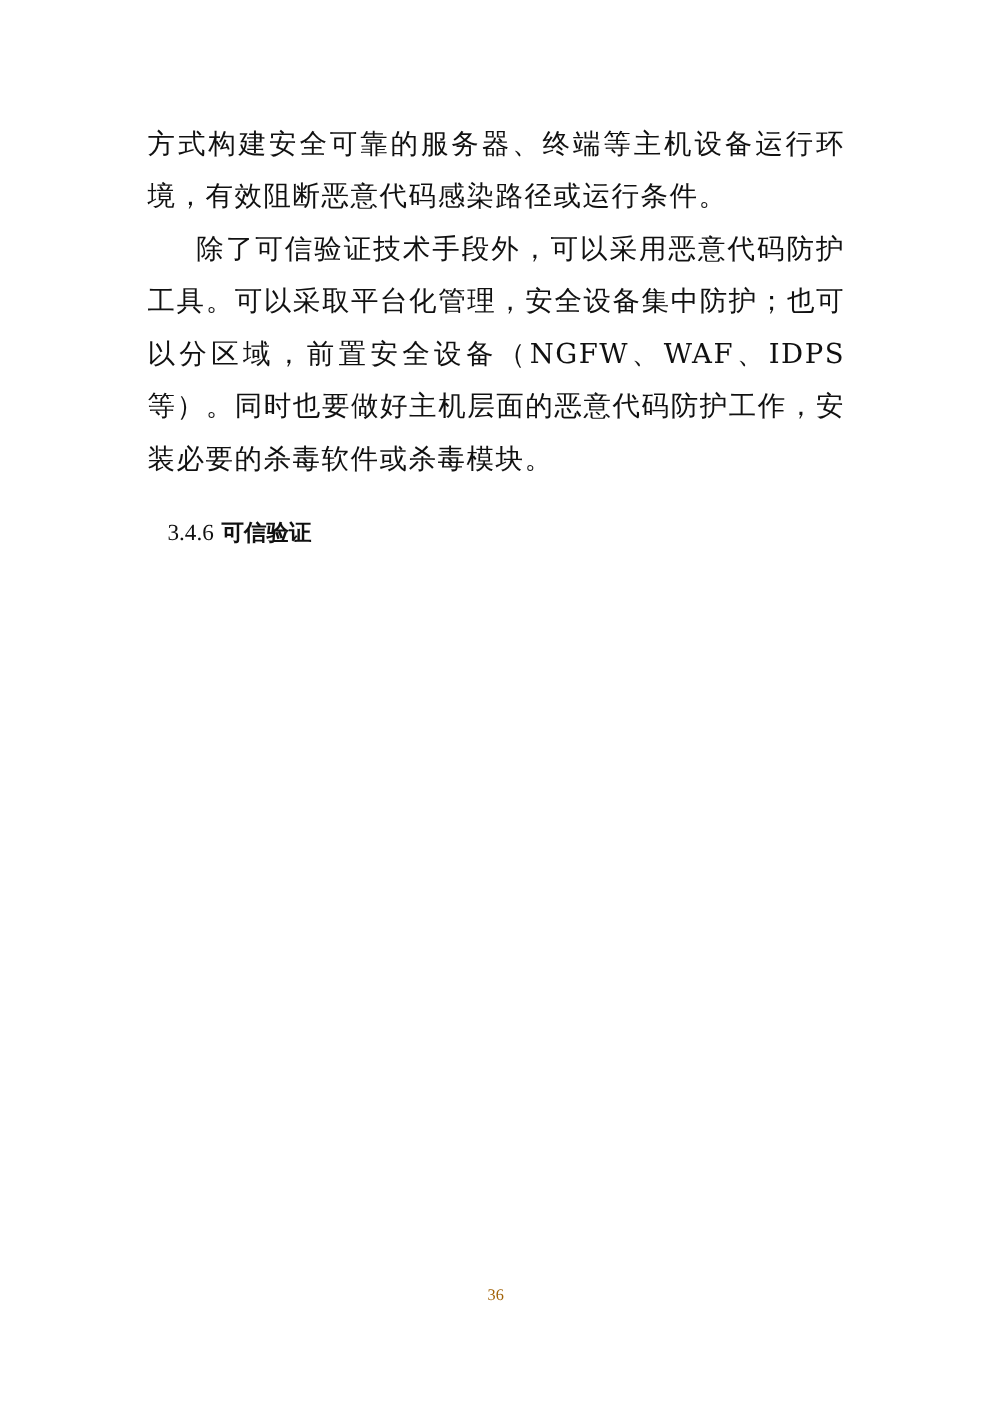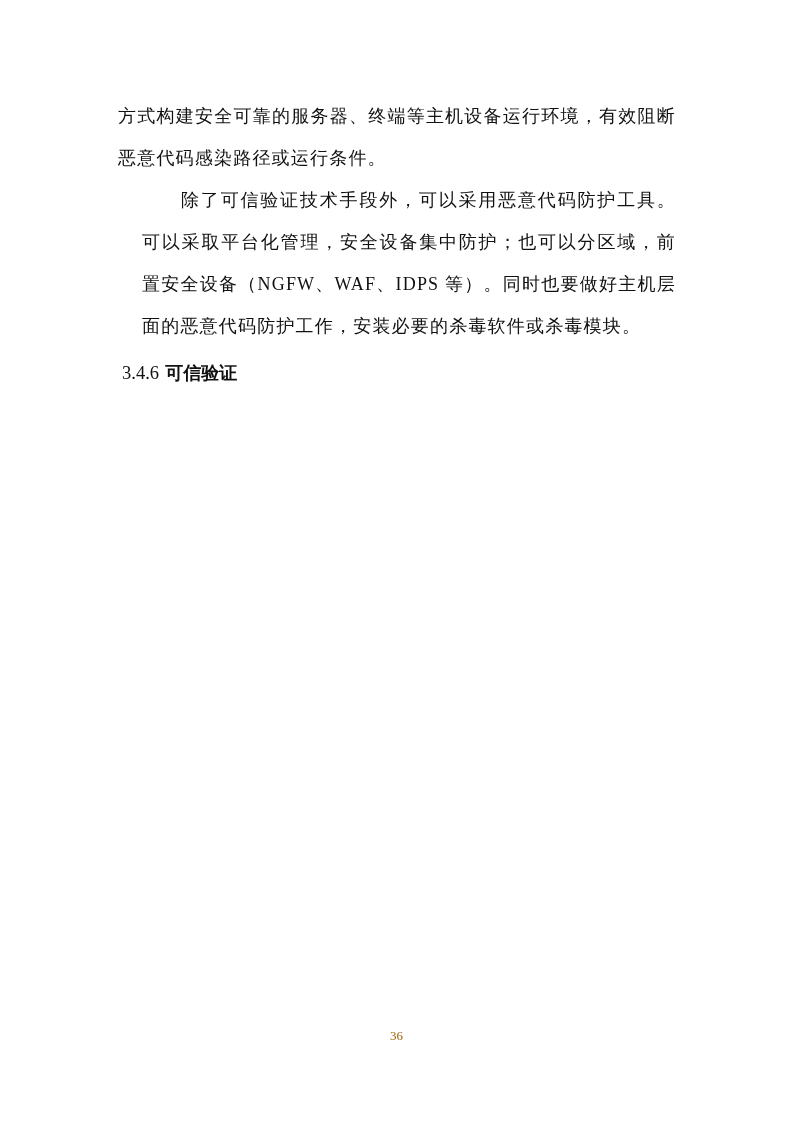--- a/index.html
+++ b/index.html
@@ -16,33 +16,31 @@
       color: #111111;
     }
     .page {
       position: absolute;
       left: 118px;
       top: 95px;
       width: 558px;
     }
     .para {
       margin: 0;
-      font-size: 18px;
+      font-size: 22px;
       line-height: 42px;
       letter-spacing: 1.2px;
       text-align: justify;
       text-align-last: left;
-      font-family: Liberation Serif, serif;
     }
     .para.indent {
       text-indent: 39px;
-      margin-left: 24px;
     }
     .heading {
-      margin: 4px;
+      margin: 16px;
       font-family: "DejaVu Sans", "Liberation Sans", sans-serif;
       font-weight: bold;
       font-size: 18px;
       line-height: 44px;
       height: 46px;
     }
     .heading .num {
       font-family: "Liberation Serif", serif;
       font-weight: normal;
       font-size: 18.5px;

